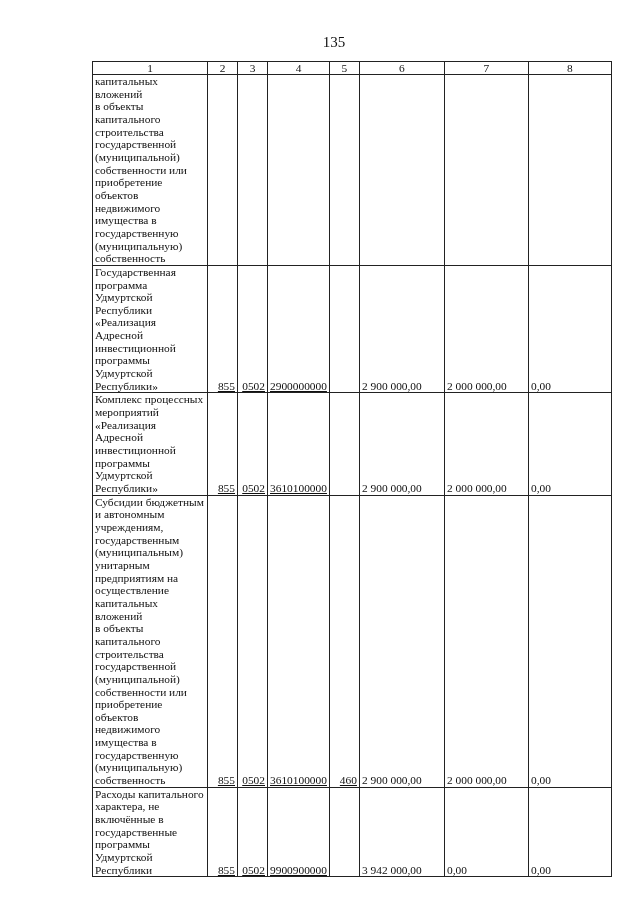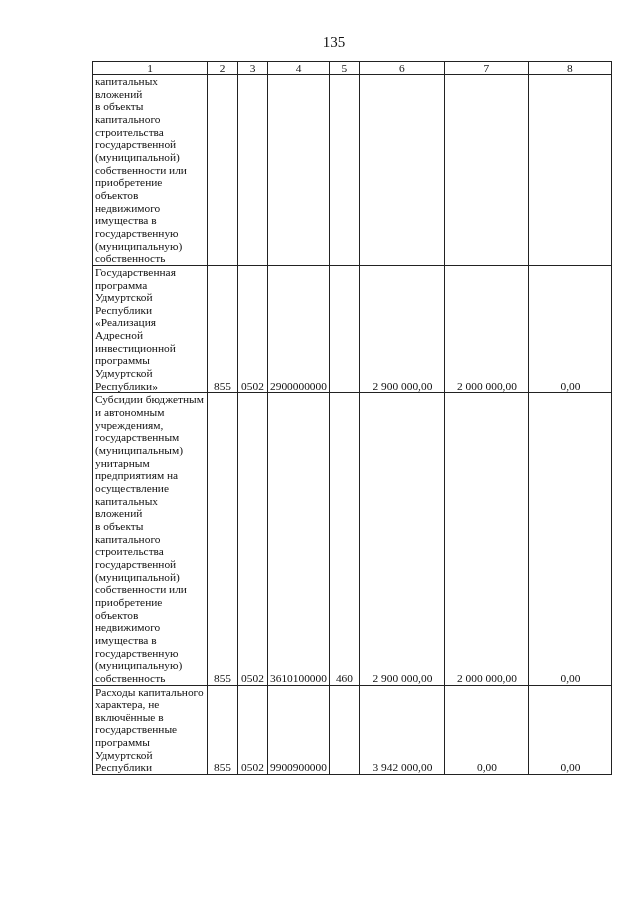--- a/index.html
+++ b/index.html
@@ -5,22 +5,22 @@
   html, body { margin:0; padding:0; background:#fff; }
   body { width:640px; height:905px; position:relative; overflow:hidden;
          font-family:"Liberation Serif","DejaVu Serif",serif; color:#111; }
   .page-num { position:absolute; top:34px; left:0; width:640px; text-align:center;
               font-size:15px; margin-left:14px; }
   table { position:absolute; left:92px; top:61px; border-collapse:collapse;
           table-layout:fixed; font-size:11.4px; line-height:12.65px; }
   td, th { border:1px solid #222; padding:0 2px; vertical-align:bottom; }
   th { font-weight:normal; text-align:center; height:12px; line-height:12px; padding:0; }
   td.name { text-align:left; vertical-align:top; padding:0 2px 0 2px; white-space:pre-line; }
-  td.c { text-align:center; }
-  td.r { text-align:center; padding-right:1px; }
+  td.c { text-align:right;text-decoration:underline; }
+  td.r { text-align:left; padding-right:1px; }
   col.c1{width:115px} col.c2{width:30px} col.c3{width:30px} col.c4{width:61px}
   col.c5{width:30px} col.c6{width:85px} col.c7{width:84px} col.c8{width:83px}
 </style>
 </head>
 <body>
 
 <div class="page-num">135</div>
 
 <table>
   <colgroup>
@@ -79,20 +79,36 @@
 Республики»</td>
         <td class="c">855</td>
         <td class="c">0502</td>
         <td class="c">2900000000</td>
         <td class="c"></td>
         <td class="r">2 900 000,00</td>
         <td class="r">2 000 000,00</td>
         <td class="r">0,00</td>
       </tr>
       <tr>
+        <td class="name">Комплекс процессных
+мероприятий
+«Реализация Адресной
+инвестиционной
+программы
+Удмуртской
+Республики»</td>
+        <td class="c">855</td>
+        <td class="c">0502</td>
+        <td class="c">3610100000</td>
+        <td class="c"></td>
+        <td class="r">2 900 000,00</td>
+        <td class="r">2 000 000,00</td>
+        <td class="r">0,00</td>
+      </tr>
+      <tr>
         <td class="name">Субсидии бюджетным
 и автономным
 учреждениям,
 государственным
 (муниципальным)
 унитарным
 предприятиям на
 осуществление
 капитальных вложений
 в объекты

